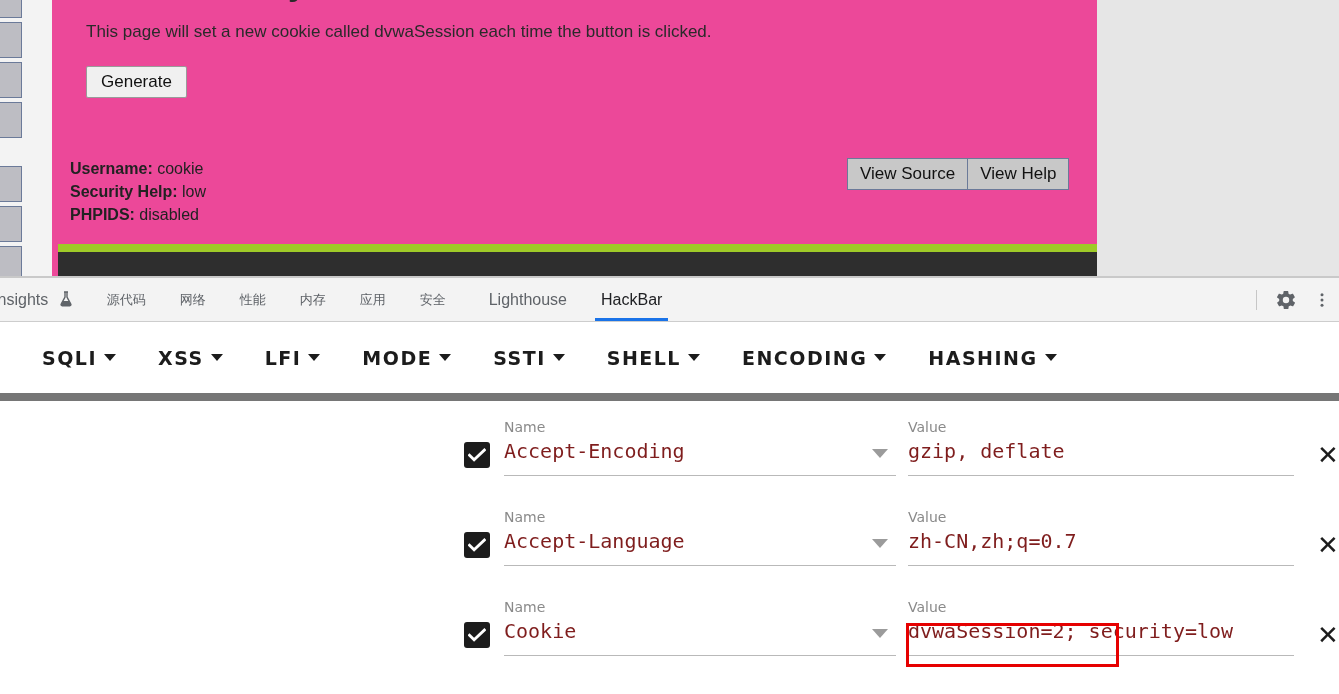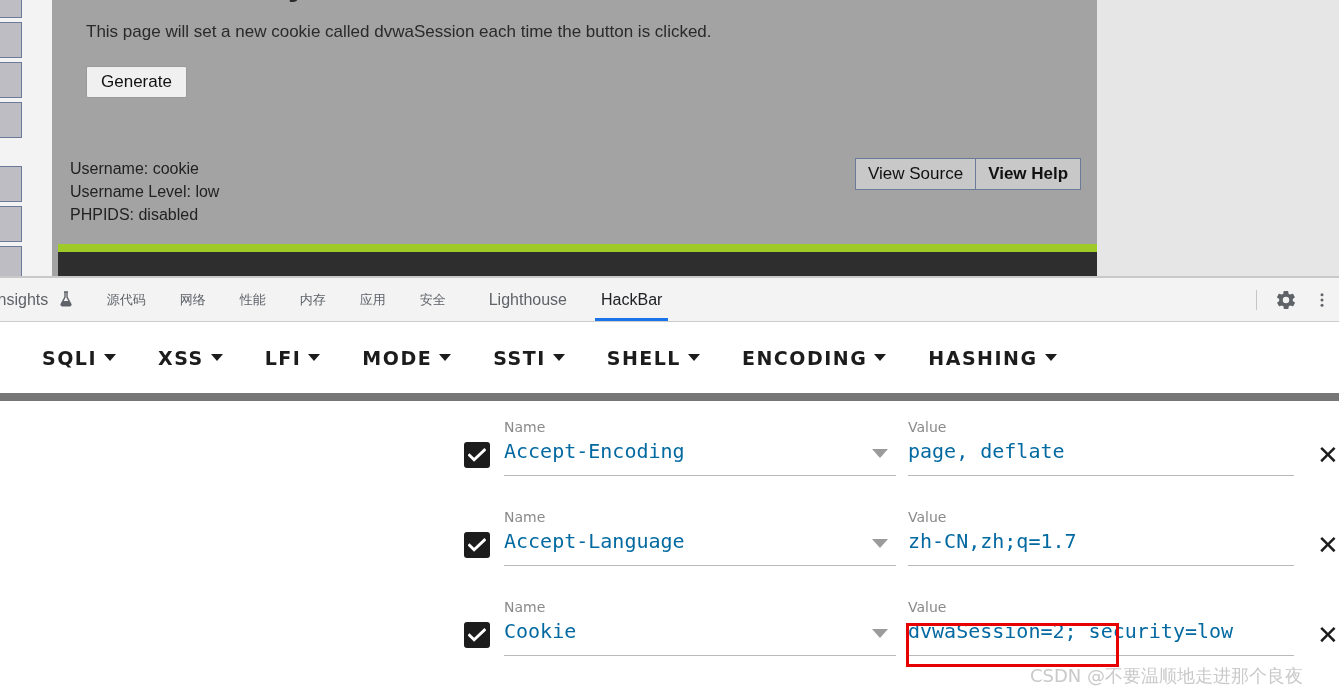--- a/index.html
+++ b/index.html
@@ -34,21 +34,21 @@
   .dvwa-sidebar-bg {
     position: absolute; left: 22px; top: 0; width: 30px; height: 278px;
     background: #f3f3f3;
   }
   .dvwa-gutter {
     position: absolute; left: 130px; top: 0; width: 18px; height: 278px;
     background: #e7e7e7;
   }
   .dvwa-content {
     position: absolute; left: 52px; top: 0; width: 1045px; height: 326px;
-    background: #a3a3a3;
+    background: #ec4899;
   }
   .dvwa-inner { position: absolute; left: 0; top: 0; width: 1045px; }
 
   .dvwa-title-clip {
     position: absolute; left: 236px; top: -36px;
     font-size: 34px; font-weight: bold; color: #2a2a2a;
     letter-spacing: 0px;
     font-family: "Liberation Sans", sans-serif;
   }
   .dvwa-desc {
@@ -62,36 +62,35 @@
     border: 1px solid #9a9a9a;
     border-radius: 2px;
     padding: 5px 14px;
     font-family: "Liberation Sans", sans-serif;
     cursor: pointer;
   }
   .dvwa-meta {
     position: absolute; left: 18px; top: 157px;
     font-size: 16px; line-height: 23px; color: #222;
   }
-  .dvwa-meta b { font-weight: normal; }
+  .dvwa-meta b { font-weight: bold; }
   .dvwa-actions {
     position: absolute; left: 795px; top: 158px;
     display: flex;
-    margin-left: 8px;
   }
   .dvwa-actions button {
     font-size: 17px;
     background: #c8c8c8;
     border: 1px solid #6b7a99;
     color: #111;
     padding: 5px 12px;
     font-family: "Liberation Sans", sans-serif;
     cursor: pointer;
   }
-  .dvwa-actions button + button { border-left: none; font-weight: bold; }
+  .dvwa-actions button + button { border-left: none; }
 
   .dvwa-greenbar {
     position: absolute; left: 58px; top: 244px; width: 1039px; height: 8px;
     background: #9fcb28;
   }
   .dvwa-footer {
     position: absolute; left: 58px; top: 252px; width: 1039px; height: 26px;
     background: #2e2e2e;
   }
   .page-bottom-line {
@@ -169,21 +168,21 @@
   .hdr-check svg { position: absolute; left: 4px; top: 5px; }
   .field { position: absolute; }
   .field-label {
     font-family: "DejaVu Sans", sans-serif;
     font-size: 14px; color: #8a8a8a;
     position: absolute; left: 0; top: 0;
   }
   .field-input {
     position: absolute; left: 0; top: 20px;
     font-family: "DejaVu Sans Mono", monospace;
-    font-size: 20px; color: #0369a1;
+    font-size: 20px; color: #7f1d1d;
     white-space: nowrap;
     cursor: text;
   }
   .field-underline {
     position: absolute; left: 0; top: 56px; height: 1px; background: #b9b9b9;
   }
   .field-caret-dd {
     position: absolute; top: 30px;
     border-left: 8px solid transparent;
     border-right: 8px solid transparent;
@@ -244,21 +243,21 @@
         <div class="dvwa-title-clip">y</div>
         <div class="dvwa-desc">This page will set a new cookie called dvwaSession each time the button is clicked.</div>
         <button class="dvwa-generate">Generate</button>
 
         <div class="dvwa-meta">
           <div>
             <b>Username:</b>
             <span>cookie</span>
           </div>
           <div>
-            <b>Username Level:</b>
+            <b>Security Help:</b>
             <span>low</span>
           </div>
           <div>
             <b>PHPIDS:</b>
             <span>disabled</span>
           </div>
         </div>
 
         <div class="dvwa-actions">
           <button>View Source</button>
@@ -359,41 +358,41 @@
           </svg>
       </div>
       <div class="field name-field">
         <div class="field-label">Name</div>
         <div class="field-input">Accept-Encoding</div>
         <div class="field-underline"></div>
         <i class="field-caret-dd"></i>
       </div>
       <div class="field value-field">
         <div class="field-label">Value</div>
-        <div class="field-input">page, deflate</div>
+        <div class="field-input">gzip, deflate</div>
         <div class="field-underline"></div>
       </div>
       <div class="row-delete">✕</div>
     </div>
 
     <div class="hdr-row" style="top:90px">
       <div class="hdr-check">
         <svg width="18" height="16" viewBox="0 0 18 16">
             <path d="M1.5 8.2l4.6 4.6L16.4 3" fill="none" stroke="#ffffff" stroke-width="2.8" stroke-linecap="square"></path>
           </svg>
       </div>
       <div class="field name-field">
         <div class="field-label">Name</div>
         <div class="field-input">Accept-Language</div>
         <div class="field-underline"></div>
         <i class="field-caret-dd"></i>
       </div>
       <div class="field value-field">
         <div class="field-label">Value</div>
-        <div class="field-input">zh-CN,zh;q=1.7</div>
+        <div class="field-input">zh-CN,zh;q=0.7</div>
         <div class="field-underline"></div>
       </div>
       <div class="row-delete">✕</div>
     </div>
 
     <div class="hdr-row" style="top:180px">
       <div class="hdr-check">
         <svg width="18" height="16" viewBox="0 0 18 16">
             <path d="M1.5 8.2l4.6 4.6L16.4 3" fill="none" stroke="#ffffff" stroke-width="2.8" stroke-linecap="square"></path>
           </svg>
@@ -408,15 +407,14 @@
         <div class="field-label">Value</div>
         <div class="field-input">dvwaSession=2; security=low</div>
         <div class="field-underline"></div>
       </div>
       <div class="row-delete">✕</div>
     </div>
 
     <div class="annot-box" style="left:906px; top:222px; width:213px; height:44px;"></div>
   </div>
 
-  <div class="watermark">CSDN @不要温顺地走进那个良夜</div>
 
 </div>
 
 </body></html>

